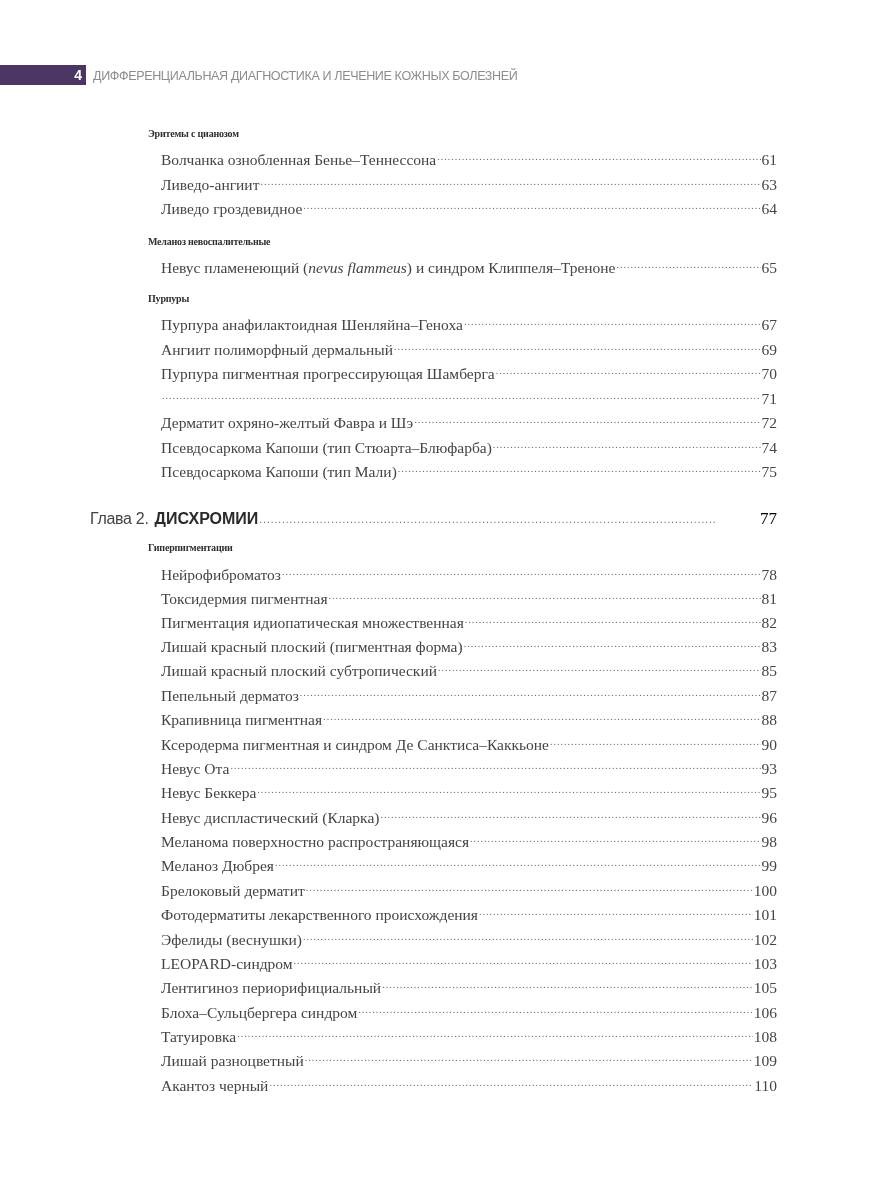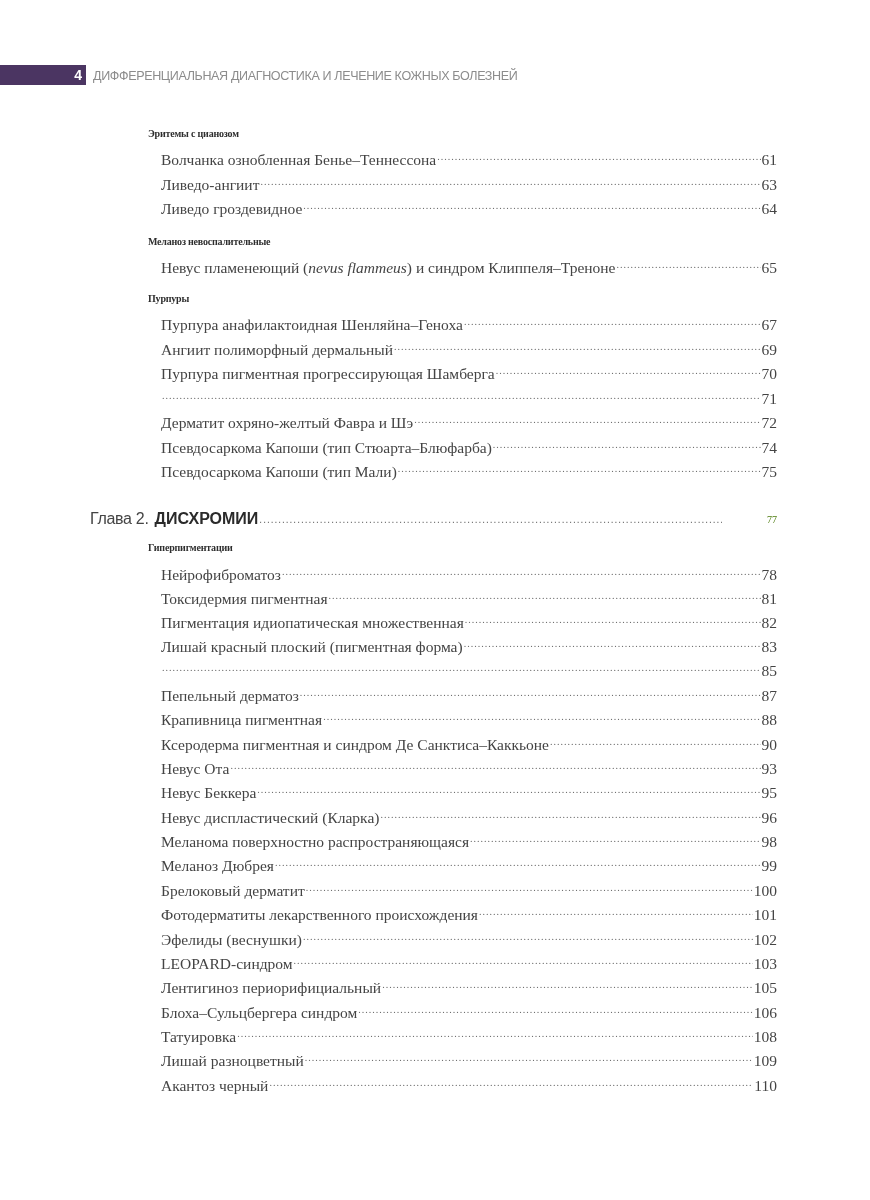--- a/index.html
+++ b/index.html
@@ -38,21 +38,21 @@
   .chapter {
     position: absolute; left: 90px; width: 687px; height: 24px; display: flex; align-items: center;
     font-family: "Liberation Sans", sans-serif; white-space: nowrap; color: #333;
   }
   .chapter .lbl { font-size: 16px; color: #444; margin-right: 6px; letter-spacing: -0.3px; }
   .chapter .name { font-size: 16px; font-weight: bold; color: #2a2a2a; }
   .chapter .dots { flex: 1 1 auto; overflow: hidden; color: #666; font-size: 10px; letter-spacing: 1px; margin: 0 1px; }
   .chapter .dots::before {
     content: "........................................................................................................................................................................................................................................";
   }
-  .chapter .p { font-family: "Liberation Serif", serif; font-size: 10px; color: #4d7c0f; margin-left: 44px; }
+  .chapter .p { font-family: "Liberation Serif", serif; font-size: 17px; color: #000000; margin-left: 44px; }
 </style>
 </head>
 <body>
 
 <div class="running-head">
   <div class="page-bar">
     <span>4</span>
   </div>
   <span class="head-title">ДИФФЕРЕНЦИАЛЬНАЯ ДИАГНОСТИКА И ЛЕЧЕНИЕ КОЖНЫХ БОЛЕЗНЕЙ</span>
 </div>
@@ -141,20 +141,21 @@
     <span class="t">Пигментация идиопатическая множественная</span>
       <span class="dots"></span>
       <span class="p">82</span>
   </div>
   <div class="entry" style="top:638px">
     <span class="t">Лишай красный плоский (пигментная форма)</span>
       <span class="dots"></span>
       <span class="p">83</span>
   </div>
   <div class="entry" style="top:662px">
+    <span class="t">Лишай красный плоский субтропический</span>
       <span class="dots"></span>
       <span class="p">85</span>
   </div>
   <div class="entry" style="top:687px">
     <span class="t">Пепельный дерматоз</span>
       <span class="dots"></span>
       <span class="p">87</span>
   </div>
   <div class="entry" style="top:711px">
     <span class="t">Крапивница пигментная</span>

